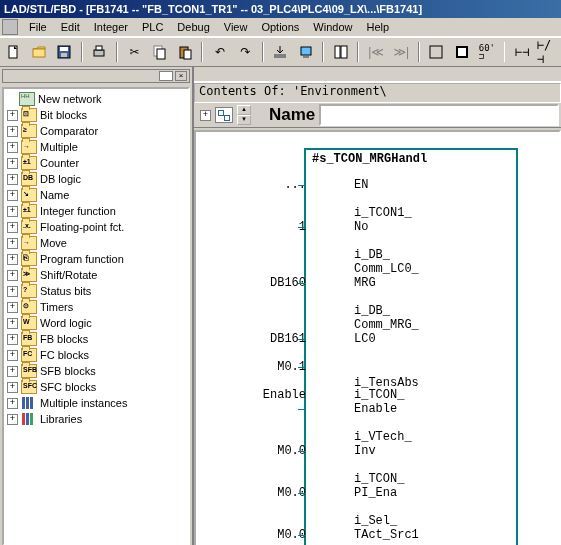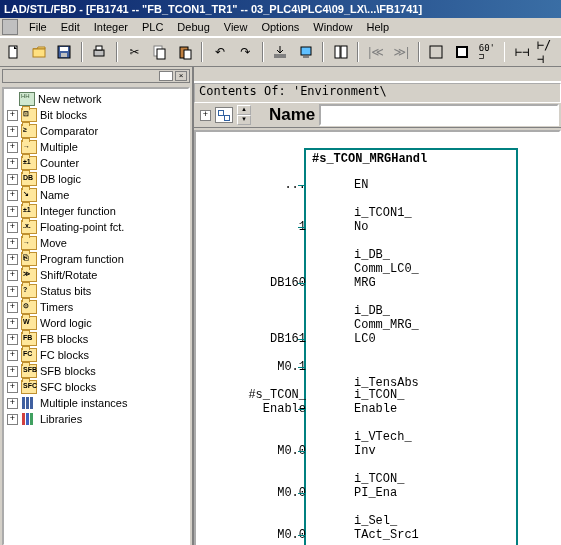--- a/index.html
+++ b/index.html
@@ -586,21 +586,20 @@
               <div>DB161</div>
             </div>
             <div class="pin-line" style="top: 189px;"></div>
             <div class="pin-name" style="top: 154px;"><div>i_DB_</div><div>Comm_MRG_</div><div>LC0</div></div>
             <div class="pin" style="top: 210px; height: 14px;">
               <div>M0.1</div>
             </div>
             <div class="pin-line" style="top: 217px;"></div>
             <div class="pin-name" style="top: 226px;"><div>i_TensAbs</div></div>
             <div class="pin" style="top: 238px; height: 28px;">
-              <div>#s_TCON_</div>
               <div>Enable</div>
             </div>
             <div class="pin-line" style="top: 259px;"></div>
             <div class="pin-name" style="top: 238px;"><div>i_TCON_</div><div>Enable</div></div>
             <div class="pin" style="top: 294px; height: 14px;">
               <div>M0.0</div>
             </div>
             <div class="pin-line" style="top: 301px;"></div>
             <div class="pin-name" style="top: 280px;"><div>i_VTech_</div><div>Inv</div></div>
             <div class="pin" style="top: 336px; height: 14px;">

